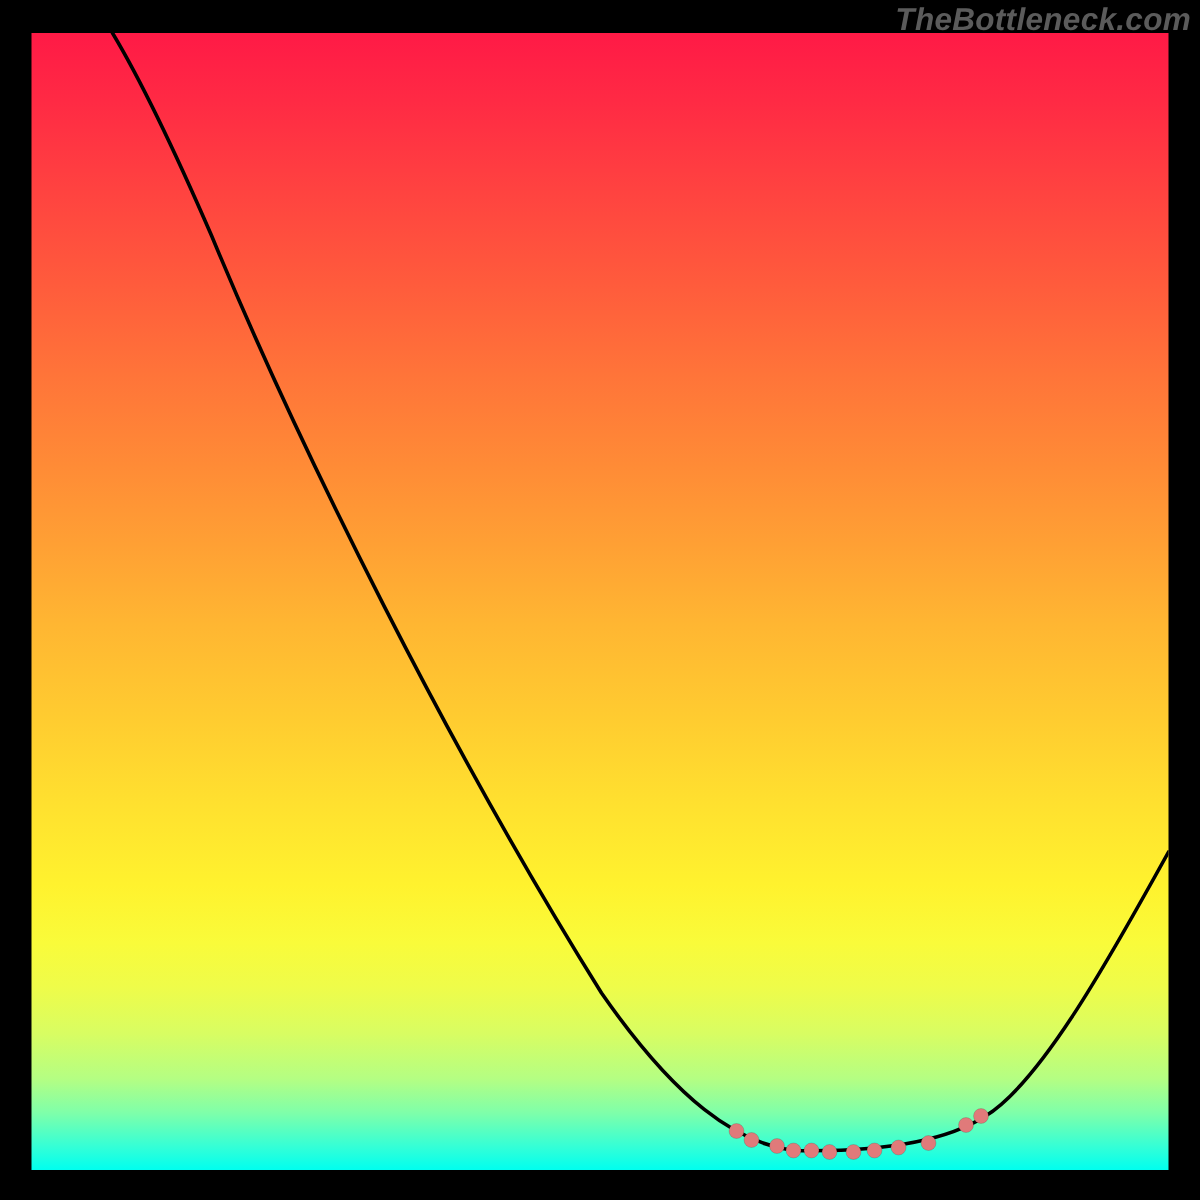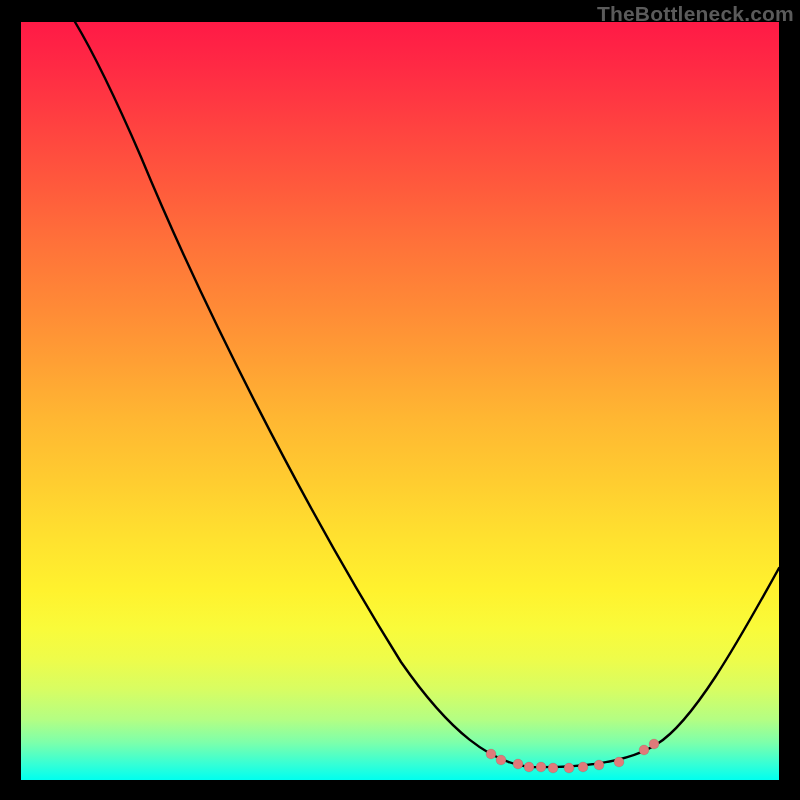--- a/index.html
+++ b/index.html
@@ -9,20 +9,21 @@
     height: 800px;
     background: #000;
     overflow: hidden;
     font-family: Arial, Helvetica, sans-serif;
   }
   .wrap {
     position: relative;
     width: 800px;
     height: 800px;
     background: #000;
+    font-style: italic;
   }
   .watermark {
     position: absolute;
     top: 2px;
     right: 6px;
     font-size: 21px;
     font-weight: 600;
     color: #5b5b5b;
     letter-spacing: 0.2px;
     z-index: 5;

